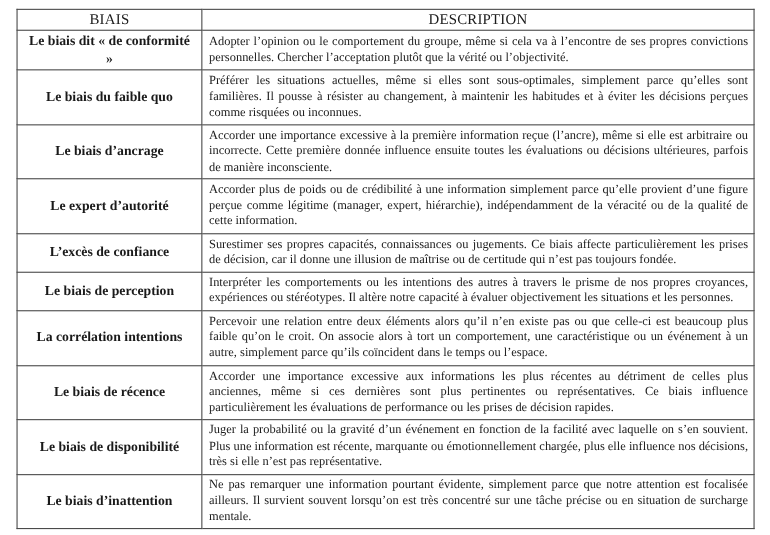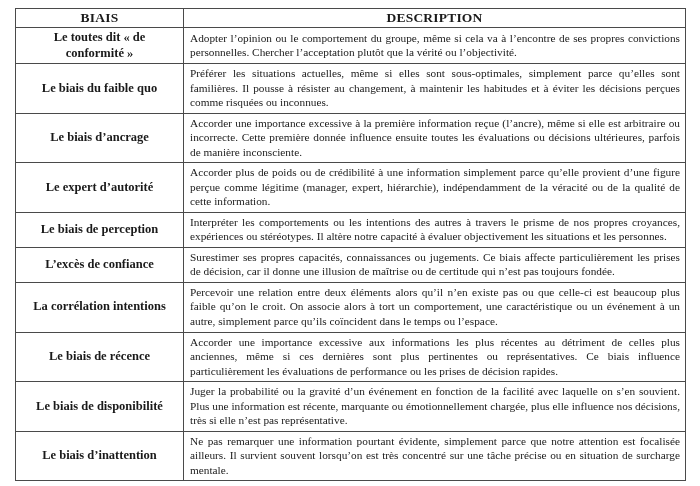--- a/index.html
+++ b/index.html
@@ -27,21 +27,21 @@
   }
   table.bias-table th,
   table.bias-table td {
     border: 1px solid #4a4a4a;
     box-sizing: border-box;
   }
   col.col-bias { width: 168px; }
   col.col-desc { width: 502px; }
   th.hdr {
     font-size: 13.5px;
-    font-weight: bold;
+    font-weight: normal;
     text-align: center;
     vertical-align: middle;
     padding: 1px 2px;
     letter-spacing: 0.2px;
   }
   td.bias-name {
     font-size: 12.5px;
     font-weight: bold;
     text-align: center;
     vertical-align: middle;
@@ -67,42 +67,42 @@
       <col class="col-desc">
     </colgroup>
     <thead>
       <tr>
         <th class="hdr">BIAIS</th>
         <th class="hdr">DESCRIPTION</th>
       </tr>
     </thead>
     <tbody>
       <tr>
-        <td class="bias-name">Le toutes dit « de conformité »</td>
+        <td class="bias-name">Le biais dit « de conformité »</td>
         <td class="bias-desc">Adopter l’opinion ou le comportement du groupe, même si cela va à l’encontre de ses propres convictions personnelles. Chercher l’acceptation plutôt que la vérité ou l’objectivité.</td>
       </tr>
       <tr>
         <td class="bias-name">Le biais du faible quo</td>
         <td class="bias-desc">Préférer les situations actuelles, même si elles sont sous-optimales, simplement parce qu’elles sont familières. Il pousse à résister au changement, à maintenir les habitudes et à éviter les décisions perçues comme risquées ou inconnues.</td>
       </tr>
       <tr>
         <td class="bias-name">Le biais d’ancrage</td>
         <td class="bias-desc">Accorder une importance excessive à la première information reçue (l’ancre), même si elle est arbitraire ou incorrecte. Cette première donnée influence ensuite toutes les évaluations ou décisions ultérieures, parfois de manière inconsciente.</td>
       </tr>
       <tr>
         <td class="bias-name">Le expert d’autorité</td>
         <td class="bias-desc">Accorder plus de poids ou de crédibilité à une information simplement parce qu’elle provient d’une figure perçue comme légitime (manager, expert, hiérarchie), indépendamment de la véracité ou de la qualité de cette information.</td>
       </tr>
       <tr>
+        <td class="bias-name">L’excès de confiance</td>
+        <td class="bias-desc">Surestimer ses propres capacités, connaissances ou jugements. Ce biais affecte particulièrement les prises de décision, car il donne une illusion de maîtrise ou de certitude qui n’est pas toujours fondée.</td>
+      </tr>
+      <tr>
         <td class="bias-name">Le biais de perception</td>
         <td class="bias-desc">Interpréter les comportements ou les intentions des autres à travers le prisme de nos propres croyances, expériences ou stéréotypes. Il altère notre capacité à évaluer objectivement les situations et les personnes.</td>
-      </tr>
-      <tr>
-        <td class="bias-name">L’excès de confiance</td>
-        <td class="bias-desc">Surestimer ses propres capacités, connaissances ou jugements. Ce biais affecte particulièrement les prises de décision, car il donne une illusion de maîtrise ou de certitude qui n’est pas toujours fondée.</td>
       </tr>
       <tr>
         <td class="bias-name">La corrélation intentions</td>
         <td class="bias-desc">Percevoir une relation entre deux éléments alors qu’il n’en existe pas ou que celle-ci est beaucoup plus faible qu’on le croit. On associe alors à tort un comportement, une caractéristique ou un événement à un autre, simplement parce qu’ils coïncident dans le temps ou l’espace.</td>
       </tr>
       <tr>
         <td class="bias-name">Le biais de récence</td>
         <td class="bias-desc">Accorder une importance excessive aux informations les plus récentes au détriment de celles plus anciennes, même si ces dernières sont plus pertinentes ou représentatives. Ce biais influence particulièrement les évaluations de performance ou les prises de décision rapides.</td>
       </tr>
       <tr>

